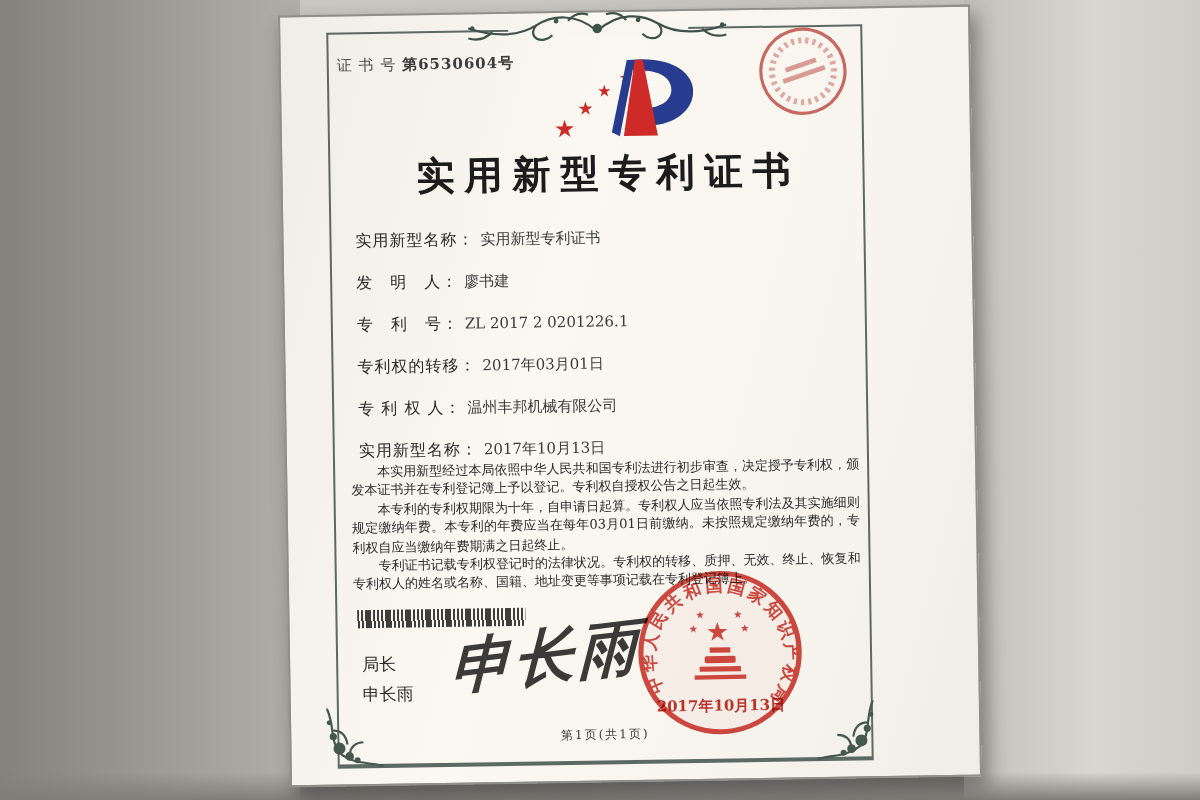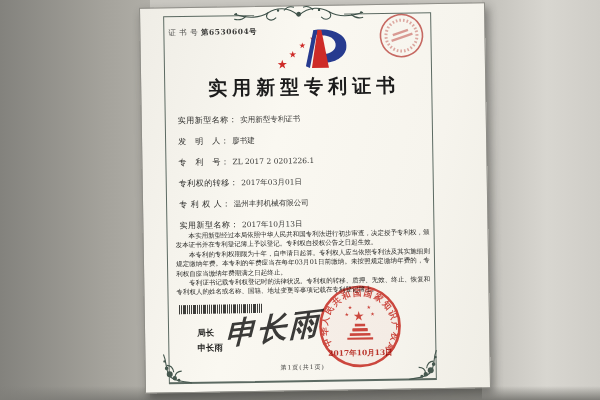--- a/index.html
+++ b/index.html
@@ -65,21 +65,21 @@
   }
   .body-text p { text-indent:2em; }
 
   .barcode {
     position:absolute; left:34px; top:297px; width:84px; height:9px; opacity:.85;
     background:
       repeating-linear-gradient(90deg,#1d1d1b 0 1px, transparent 1px 2px),
       repeating-linear-gradient(90deg,#1d1d1b 0 1px, transparent 1px 5px);
   }
 
-  .signer { position:absolute; left:52px; top:318px; font-size:8.5px; font-weight:bold; color:#2b2b29; line-height:15px; }
+  .signer { position:absolute; left:36px; top:318px; font-size:8.5px; font-weight:normal; color:#2b2b29; line-height:15px; }
   .signature-script {
     position:absolute; left:80px; top:302px; font-size:30px; font-weight:bold;
     color:#21211f; transform:rotate(-6deg) skewX(-8deg); letter-spacing:2px;
     font-style:italic; opacity:.88; white-space:nowrap;
   }
 
   .official-seal { position:absolute; left:172px; top:278px; width:86px; height:86px; mix-blend-mode:multiply; opacity:.92; }
   .seal-date {
     position:absolute; left:168px; top:343px; width:94px; text-align:center;
     font-size:7.5px; font-weight:bold; color:#c2372f; mix-blend-mode:multiply; white-space:nowrap;

